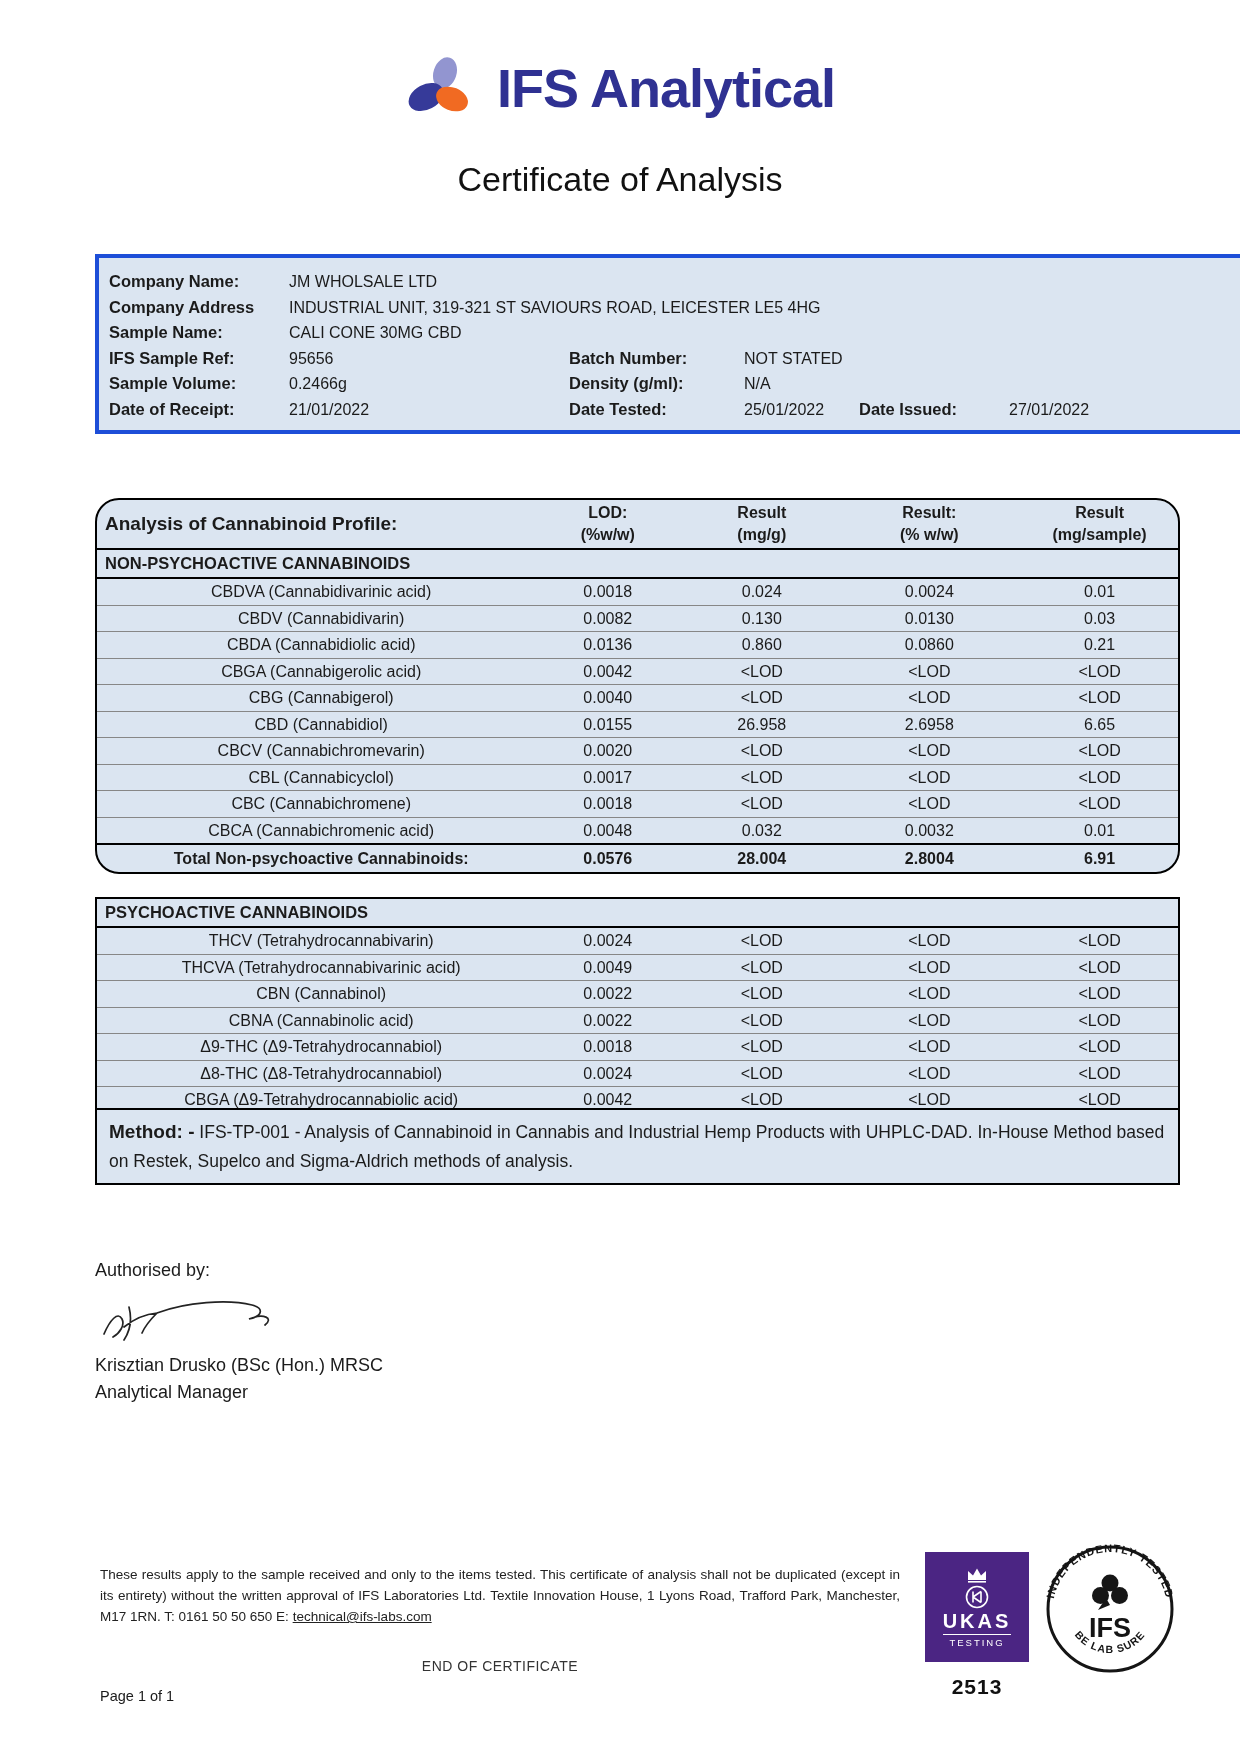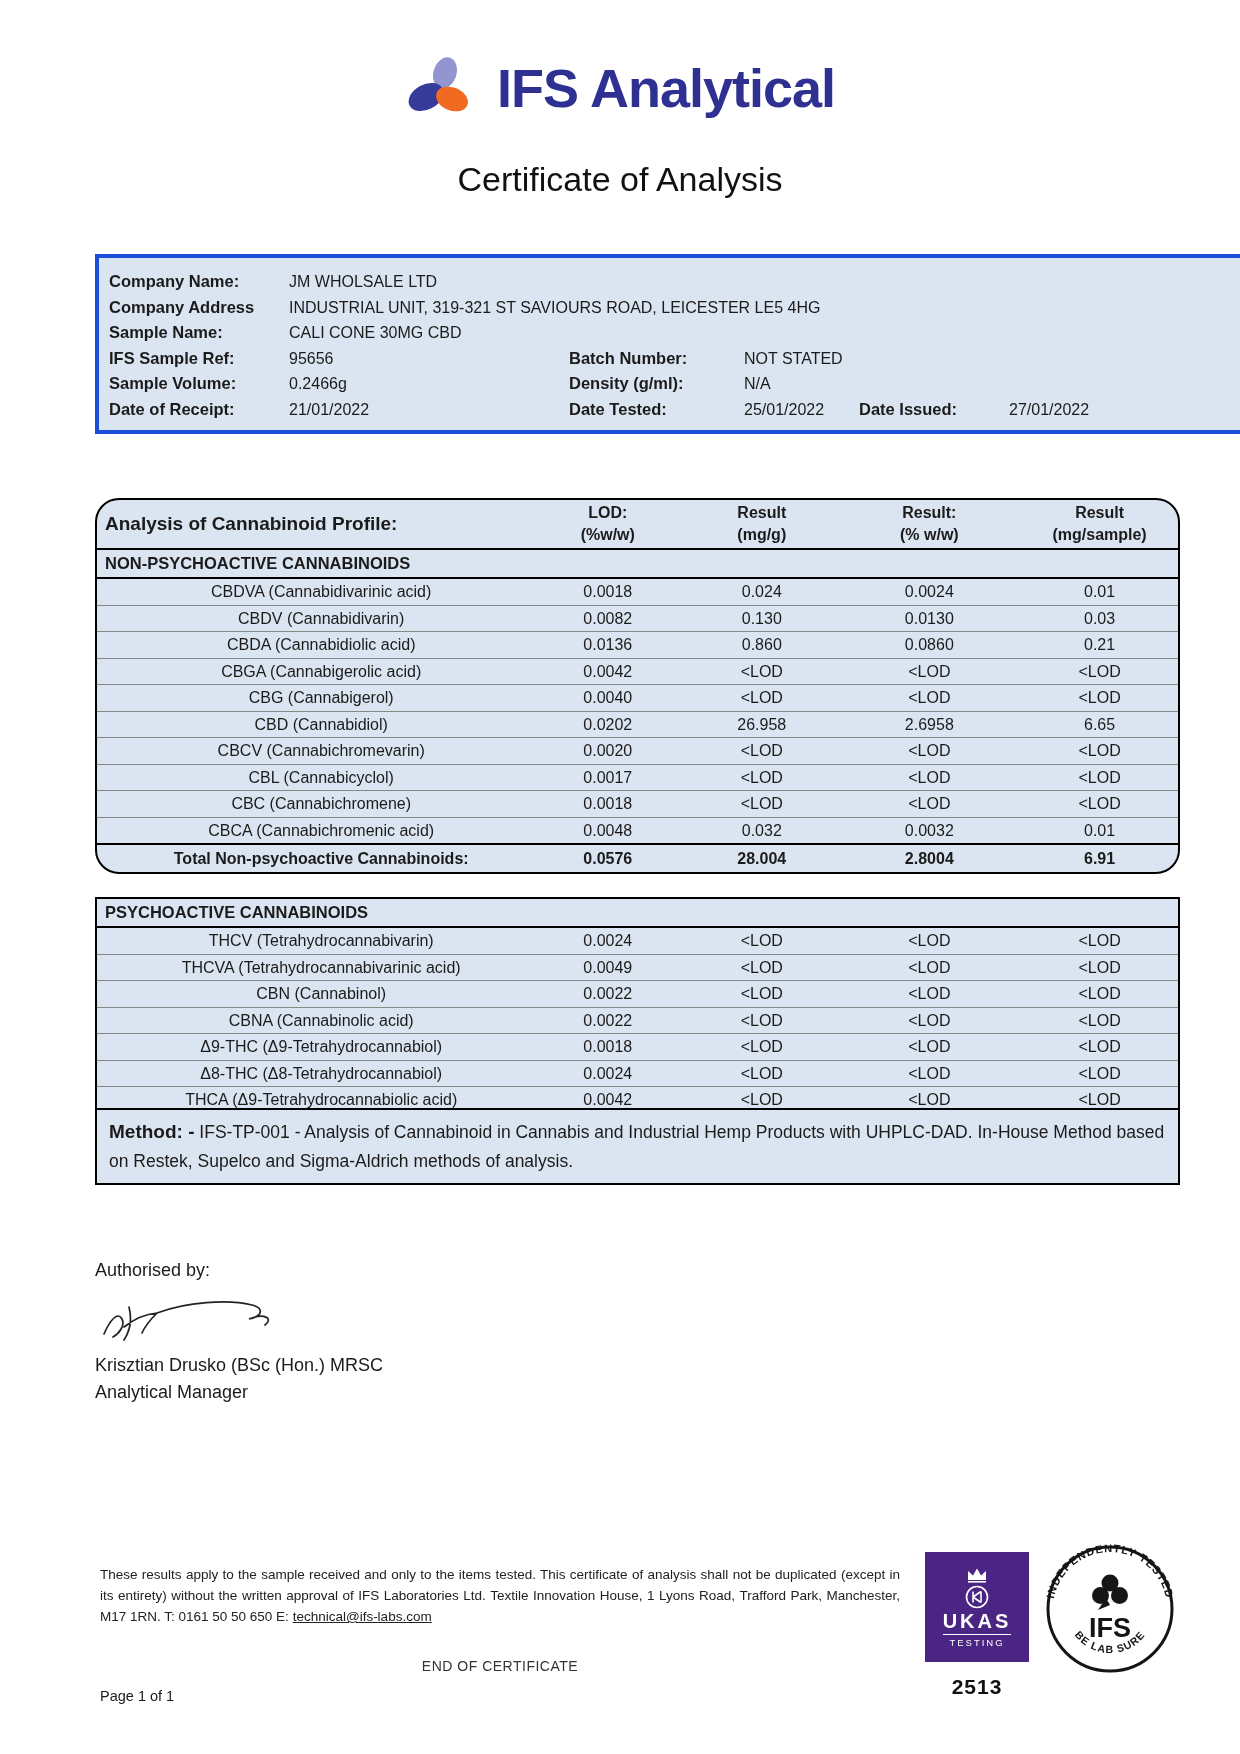--- a/index.html
+++ b/index.html
@@ -172,21 +172,21 @@
         </div>
         <div class="t-row g5">
           <span class="t-cell t-name">CBG (Cannabigerol)</span>
           <span class="t-cell">0.0040</span>
           <span class="t-cell">&lt;LOD</span>
           <span class="t-cell">&lt;LOD</span>
           <span class="t-cell">&lt;LOD</span>
         </div>
         <div class="t-row g5">
           <span class="t-cell t-name">CBD (Cannabidiol)</span>
-          <span class="t-cell">0.0202</span>
+          <span class="t-cell">0.0155</span>
           <span class="t-cell">26.958</span>
           <span class="t-cell">2.6958</span>
           <span class="t-cell">6.65</span>
         </div>
         <div class="t-row g5">
           <span class="t-cell t-name">CBCV (Cannabichromevarin)</span>
           <span class="t-cell">0.0020</span>
           <span class="t-cell">&lt;LOD</span>
           <span class="t-cell">&lt;LOD</span>
           <span class="t-cell">&lt;LOD</span>
@@ -261,21 +261,21 @@
           <span class="t-cell">&lt;LOD</span>
         </div>
         <div class="t-row g5">
           <span class="t-cell t-name">Δ8-THC (Δ8-Tetrahydrocannabiol)</span>
           <span class="t-cell">0.0024</span>
           <span class="t-cell">&lt;LOD</span>
           <span class="t-cell">&lt;LOD</span>
           <span class="t-cell">&lt;LOD</span>
         </div>
         <div class="t-row g5">
-          <span class="t-cell t-name">THCA (Δ9-Tetrahydrocannabiolic acid)</span>
+          <span class="t-cell t-name">CBGA (Δ9-Tetrahydrocannabiolic acid)</span>
           <span class="t-cell">0.0042</span>
           <span class="t-cell">&lt;LOD</span>
           <span class="t-cell">&lt;LOD</span>
           <span class="t-cell">&lt;LOD</span>
         </div>
         <div class="t-row t-total g5">
           <span class="t-cell t-name">Total Psychoactive Cannabinoids:</span>
           <span class="t-cell">0.0201</span>
           <span class="t-cell">&lt;LOD</span>
           <span class="t-cell">&lt;LOD</span>

